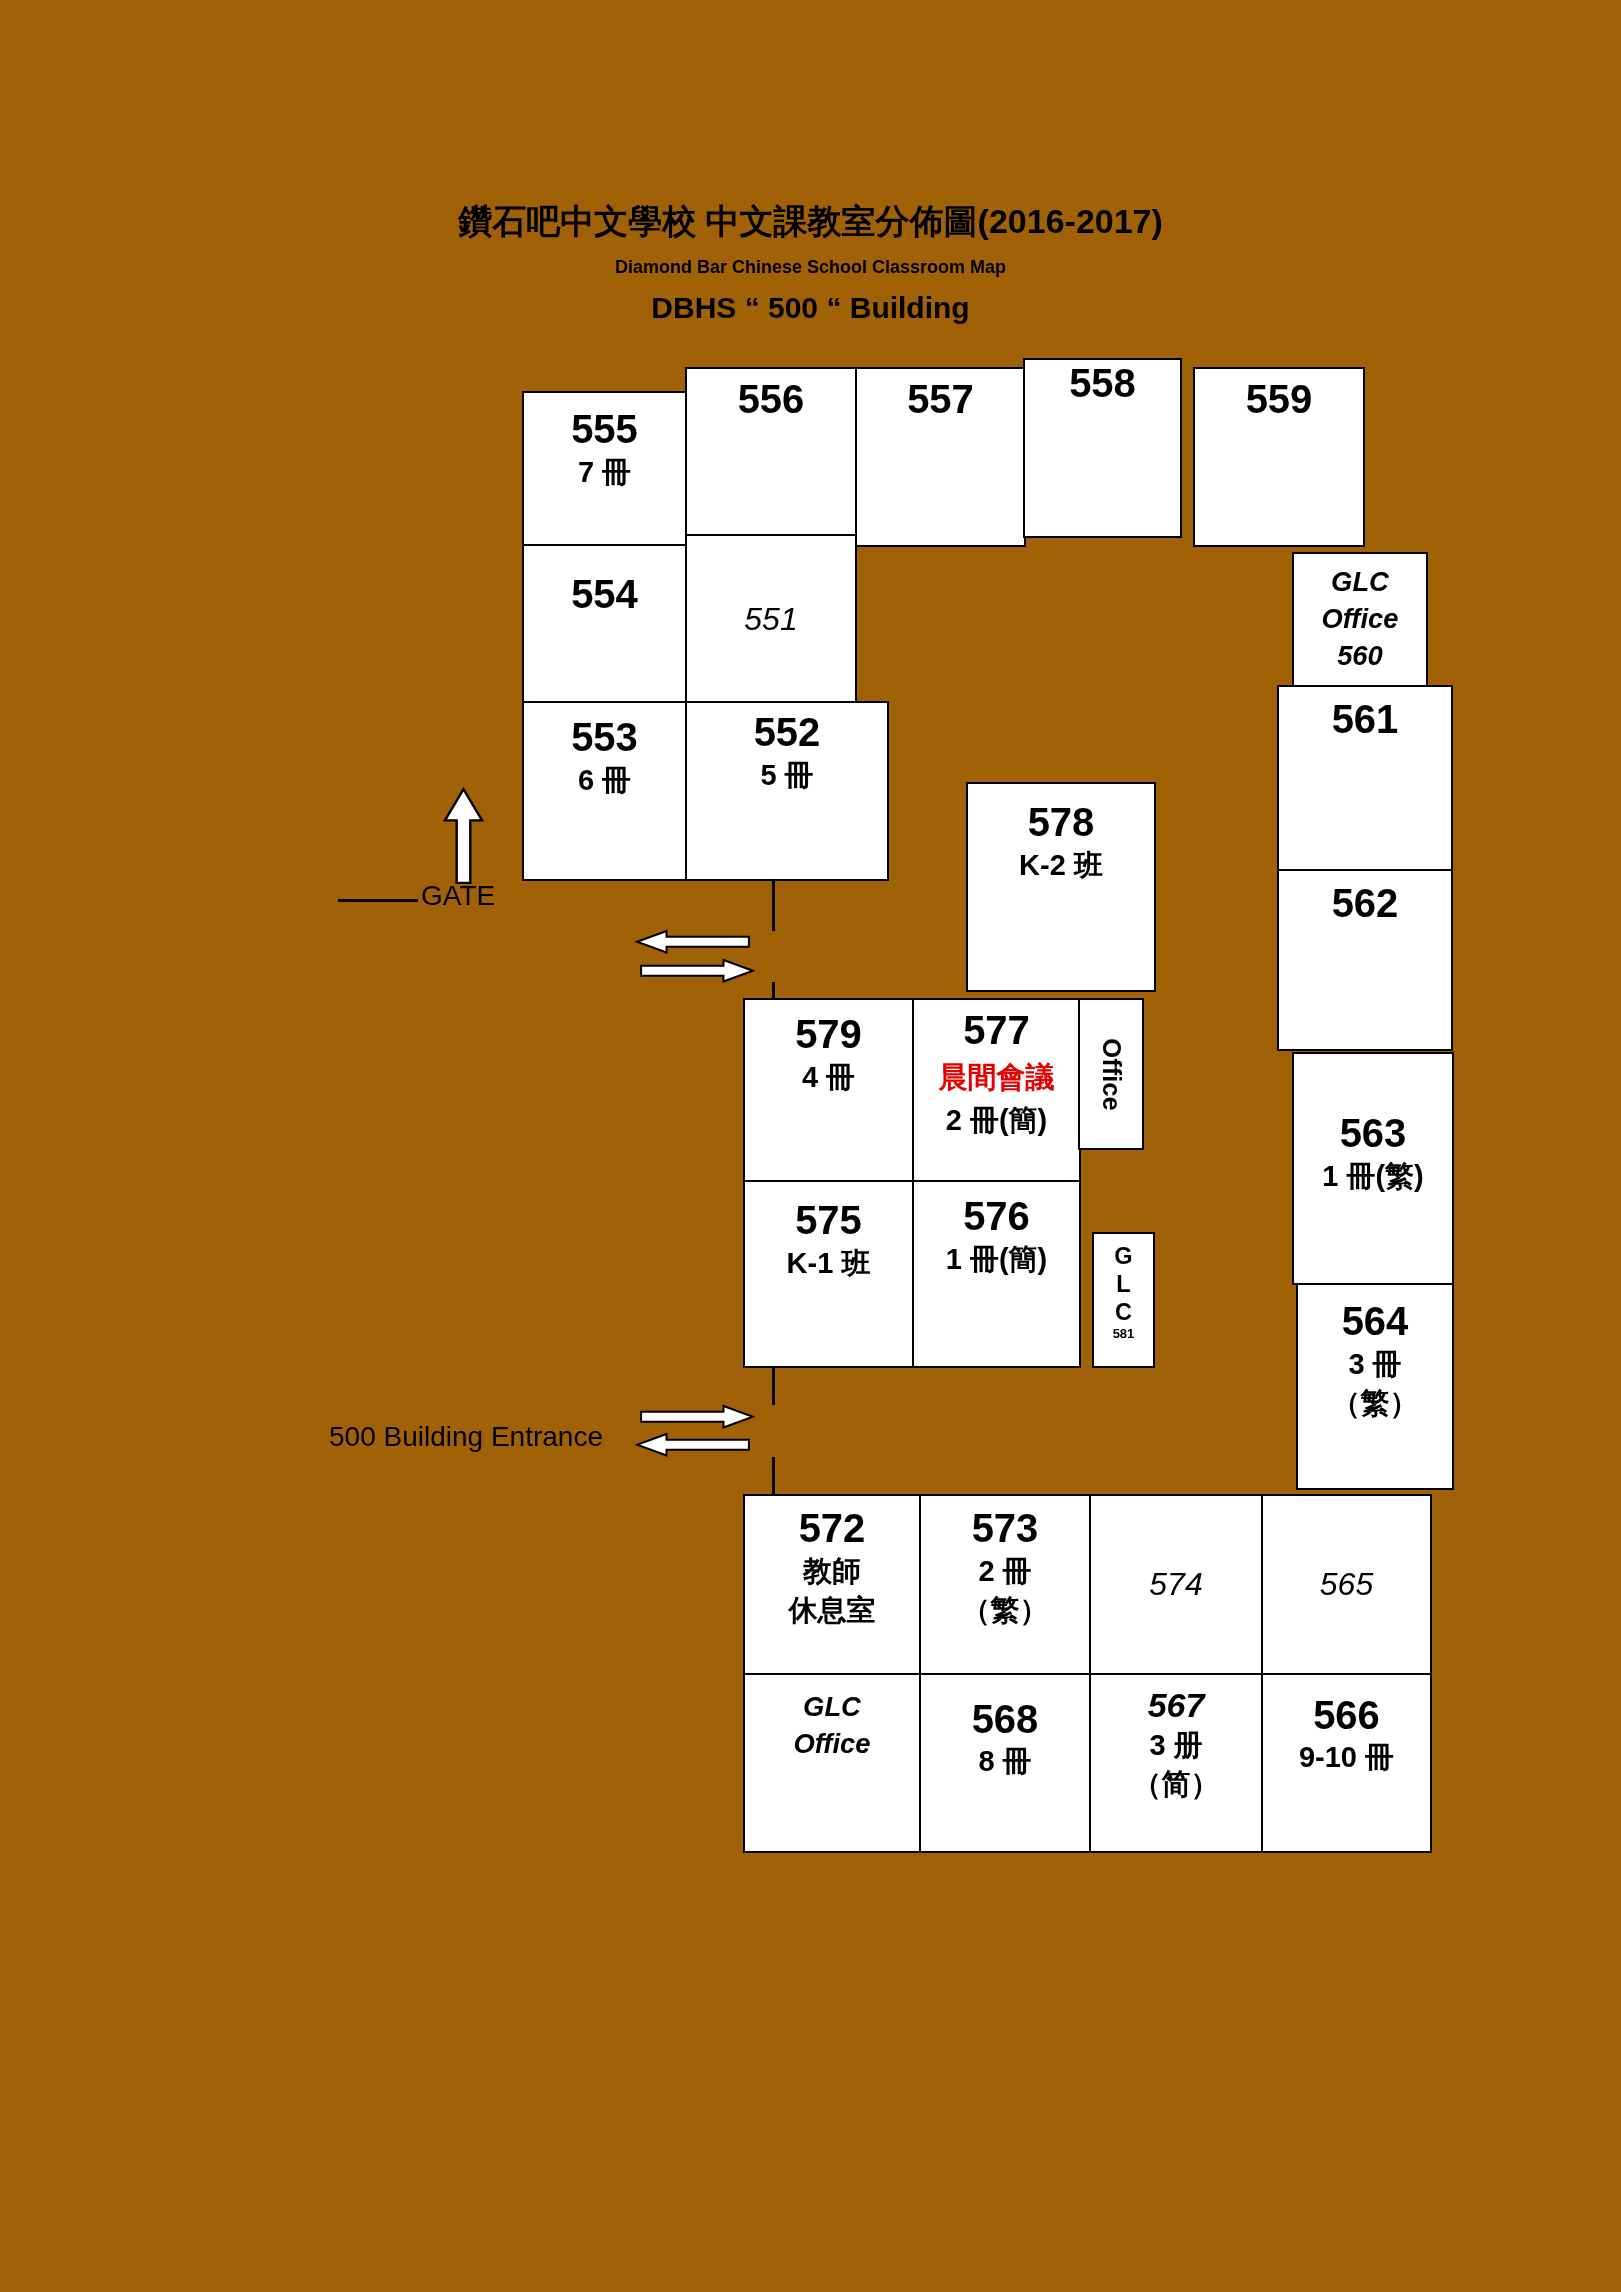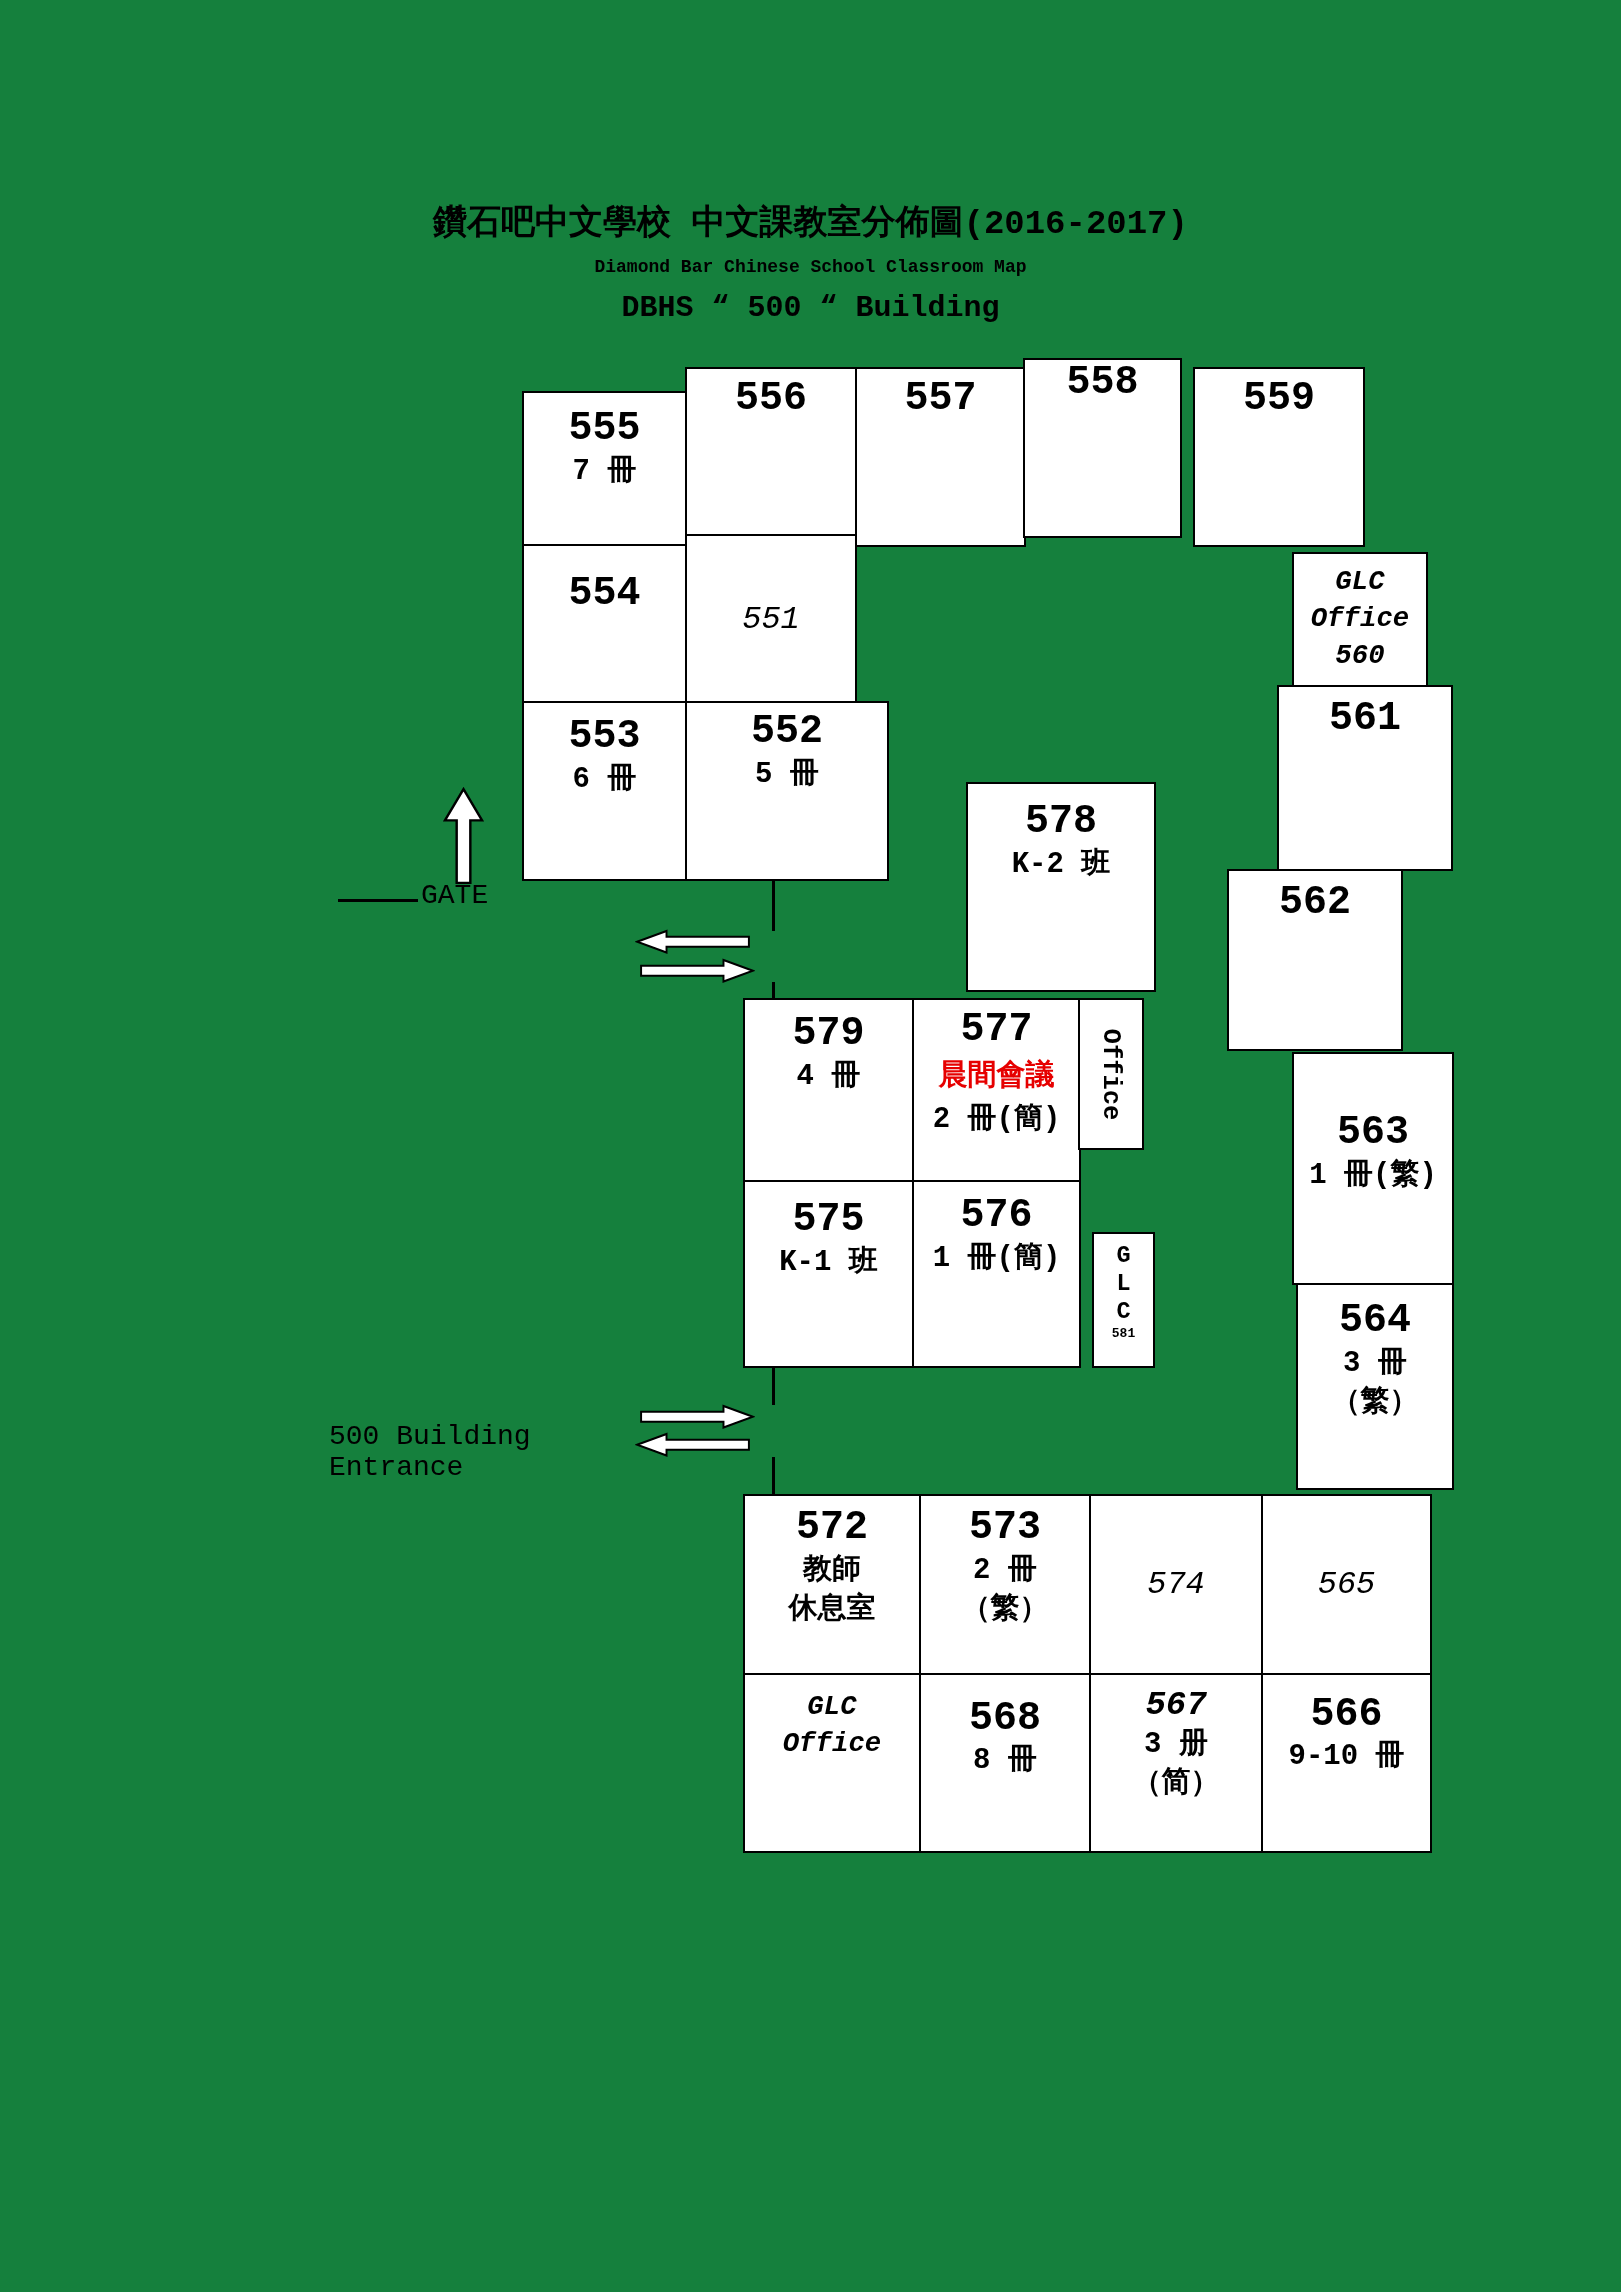--- a/index.html
+++ b/index.html
@@ -1,20 +1,20 @@
 <!DOCTYPE html>
 <html><head>
 <meta charset="utf-8">
 <title>Diamond Bar Chinese School Classroom Map</title>
 <style>
   * { margin:0; padding:0; box-sizing:border-box; }
   html,body { background:#fff; }
   .page {
-    position:relative; width:1621px; height:2293px; background:#15803d;
-    font-family:Liberation Mono, monospace; color:#000; overflow:hidden;
+    position:relative; width:1621px; height:2293px; background:#a16207;
+    font-family:Liberation Sans, sans-serif; color:#000; overflow:hidden;
   }
   .title { position:absolute; left:0; width:100%; text-align:center; font-weight:bold; }
   .title-zh   { top:199px; font-size:34px; }
   .title-en   { top:257px; font-size:18px; }
   .title-bldg { top:291px; font-size:30px; }
 
   .room {
     position:absolute; border:2px solid #000; background:#fff;
     display:flex; flex-direction:column; align-items:center; text-align:center;
   }
@@ -32,21 +32,21 @@
   .r556{left:685px;top:367px;width:172px;height:170px;padding-top:7.8px}
   .r557{left:855px;top:367px;width:171px;height:180px;padding-top:7.8px}
   .r558{left:1023px;top:358px;width:159px;height:180px;padding-top:1px}
   .r559{left:1193px;top:367px;width:172px;height:180px;padding-top:7.8px}
   .r554{left:522px;top:544px;width:165px;height:159px;padding-top:25.5px}
   .r551{left:685px;top:534px;width:172px;height:170px;justify-content:center}
   .r560{left:1292px;top:552px;width:136px;height:135px;justify-content:center}
   .r553{left:522px;top:701px;width:165px;height:180px;padding-top:11.8px}
   .r552{left:685px;top:701px;width:204px;height:180px;padding-top:7px}
   .r561{left:1277px;top:685px;width:176px;height:186px;padding-top:9.8px}
-  .r562{left:1227px;top:869px;width:176px;height:182px;padding-top:9.8px}
+  .r562{left:1277px;top:869px;width:176px;height:182px;padding-top:9.8px}
   .r578{left:966px;top:782px;width:190px;height:210px;padding-top:15.7px}
   .r579{left:743px;top:998px;width:171px;height:184px;padding-top:11.8px}
   .r577{left:912px;top:998px;width:169px;height:184px;padding-top:7.8px}
   .r577 .sub{margin-top:6.9px}
   .office-box{left:1078px;top:998px;width:66px;height:152px;justify-content:center}
   .r575{left:743px;top:1180px;width:171px;height:188px;padding-top:15.7px}
   .r576{left:912px;top:1180px;width:169px;height:188px;padding-top:11.8px}
   .g581{left:1092px;top:1232px;width:63px;height:136px;padding-top:7.8px}
   .r563{left:1292px;top:1052px;width:162px;height:233px;padding-top:57px}
   .r564{left:1296px;top:1283px;width:158px;height:207px;padding-top:13.7px}

